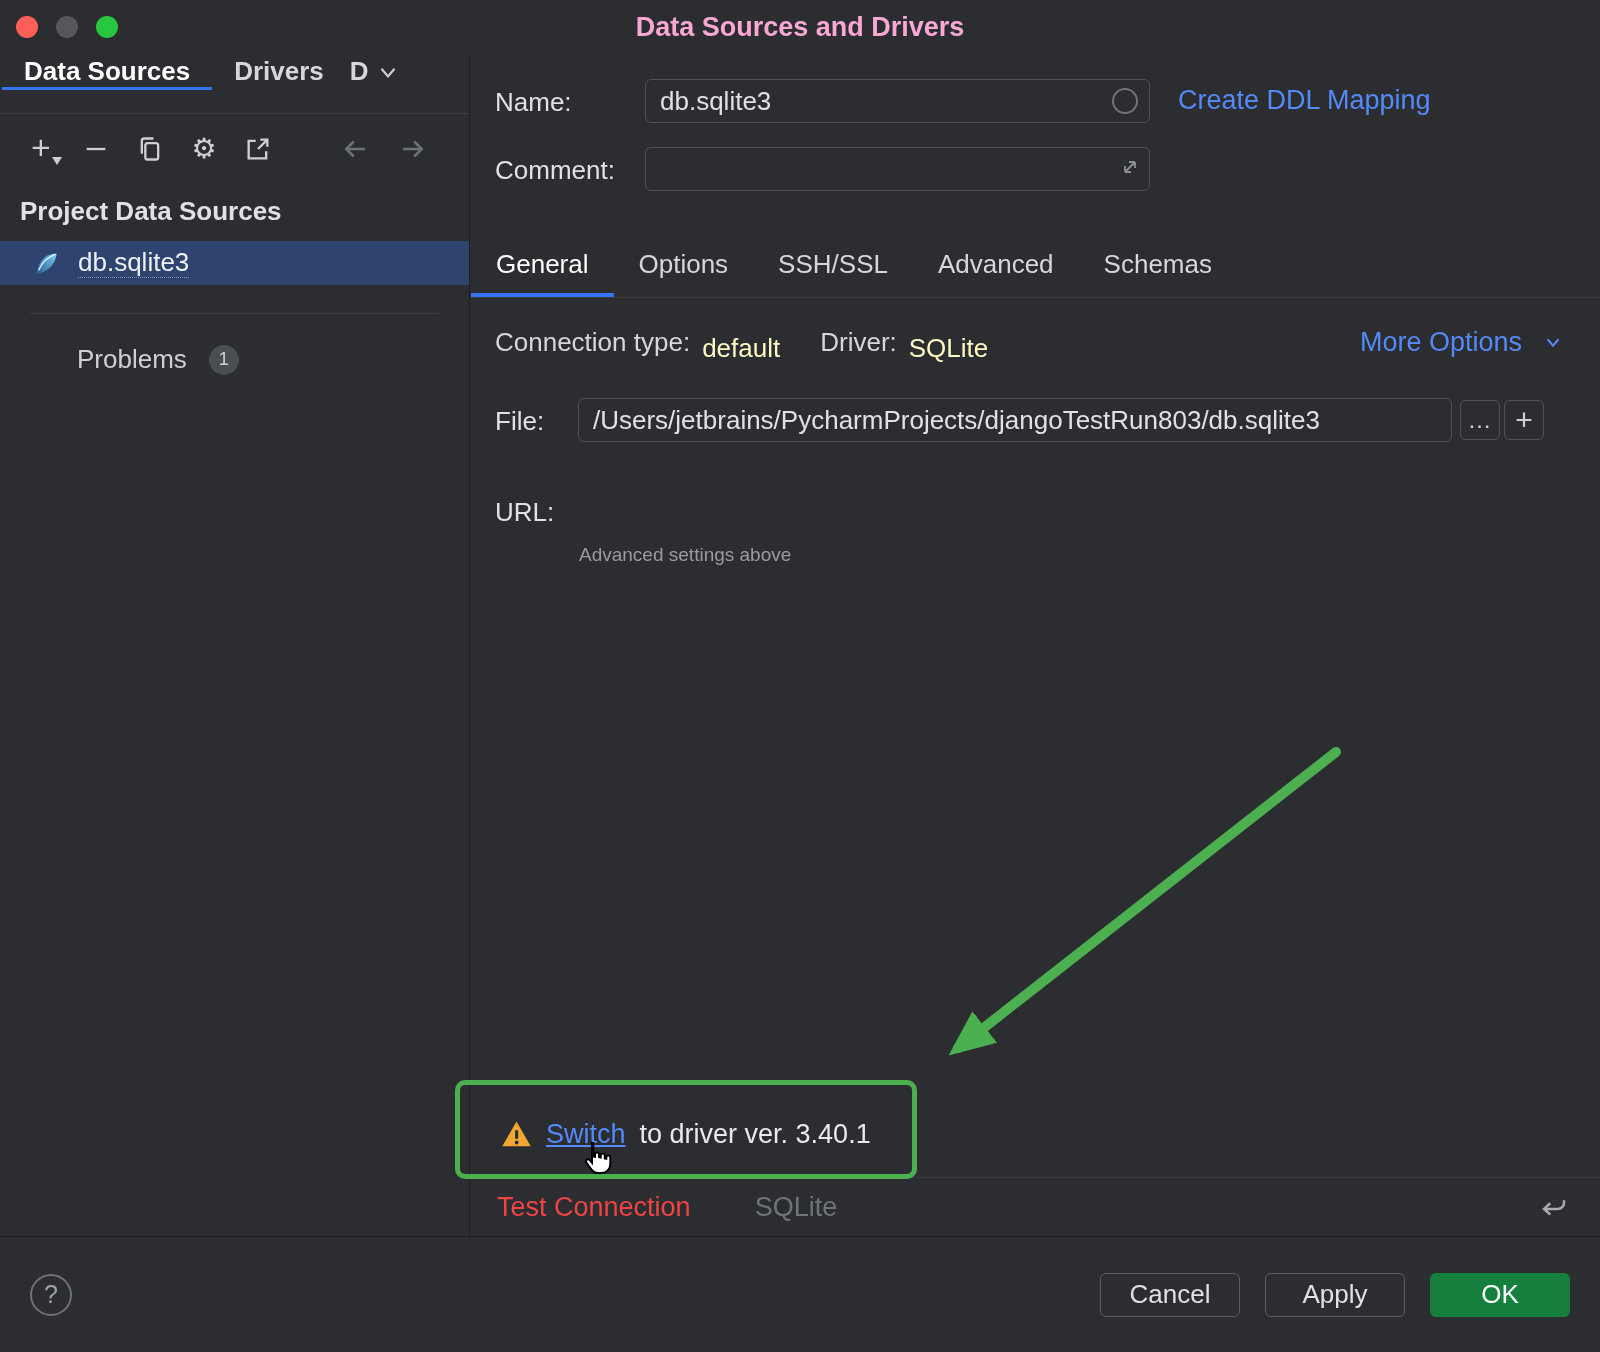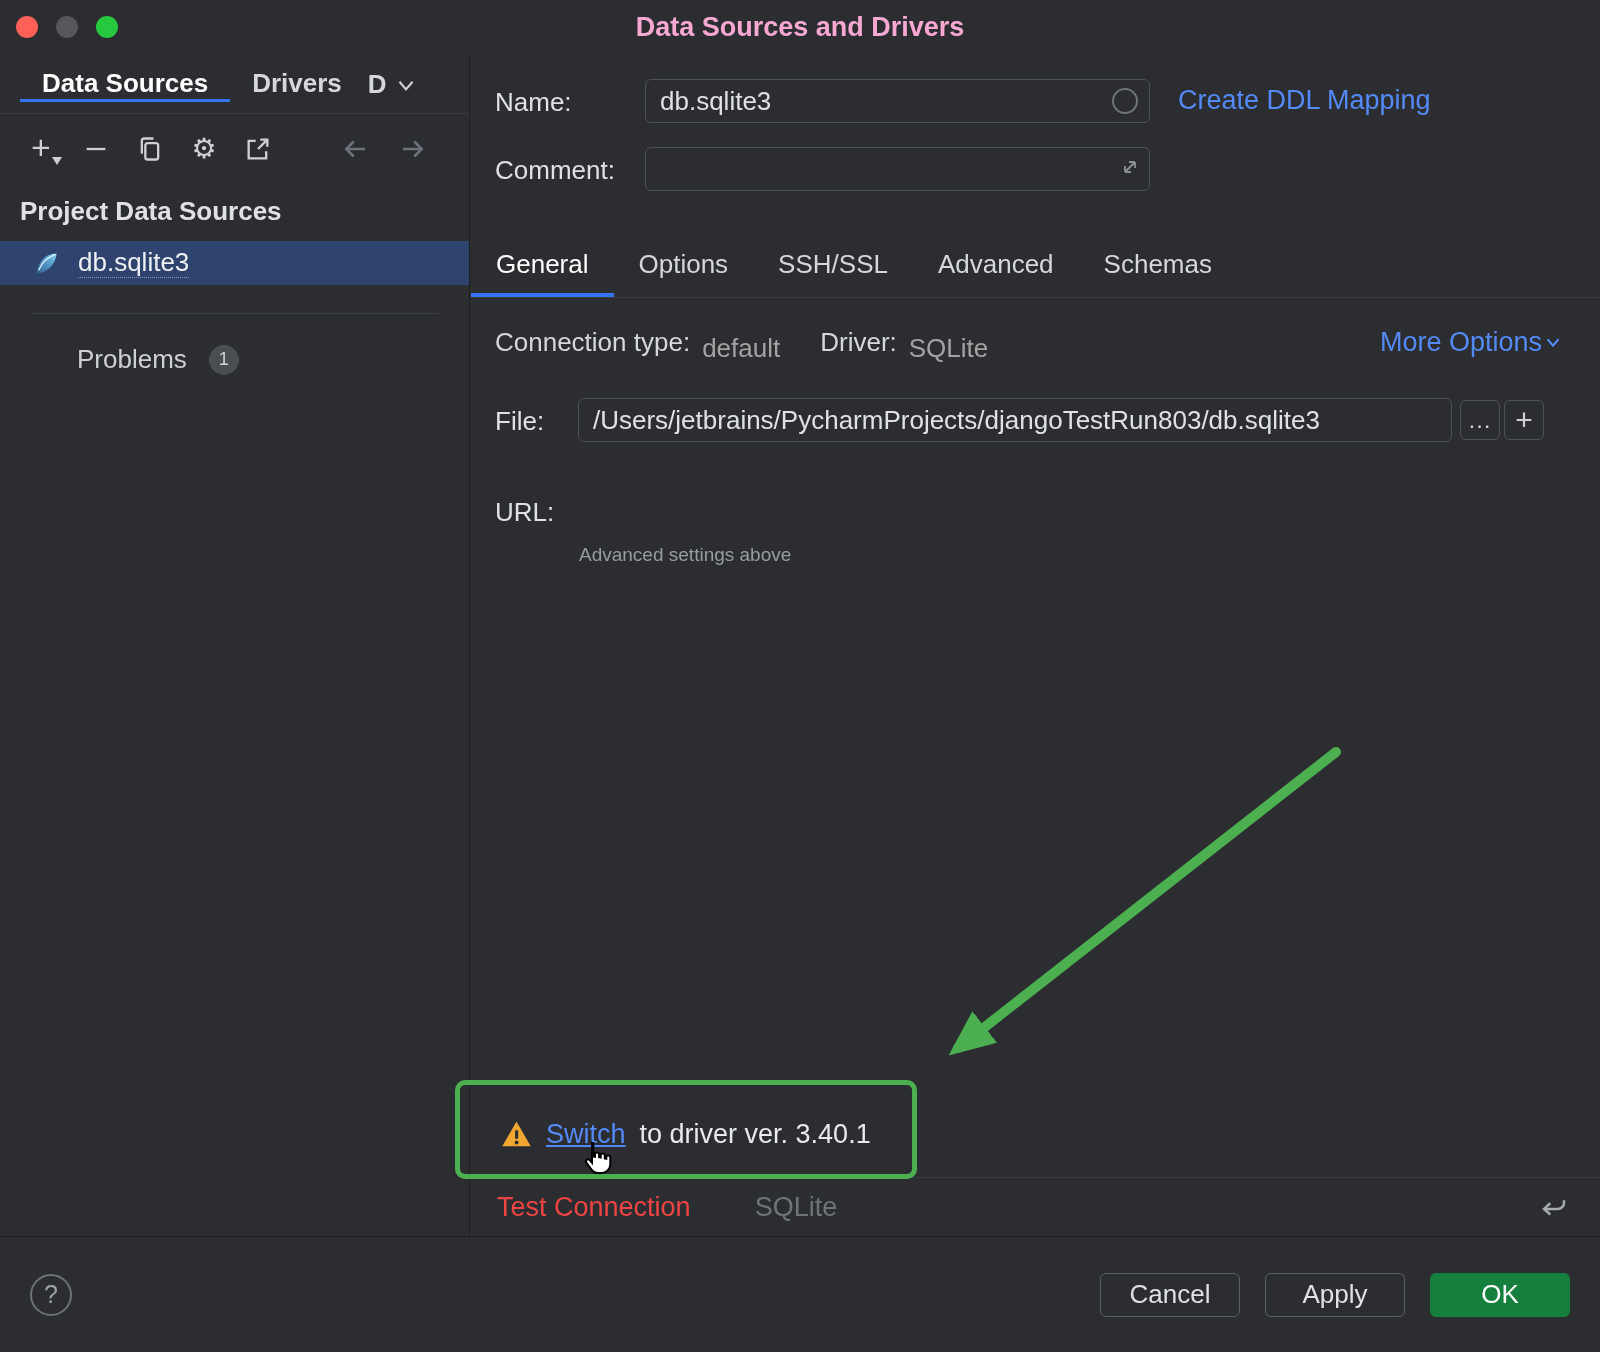--- a/index.html
+++ b/index.html
@@ -19,22 +19,22 @@
   .dot { width:22px; height:22px; border-radius:50%; }
   .dot-close { background:#fe5f57; }
   .dot-min   { background:#55575a; }
   .dot-zoom  { background:#27c83f; }
   .window-title { position:absolute; left:0; right:0; top:12px; text-align:center;
                   font-size:27px; font-weight:bold; color:#f9a8d4; }
 
   
   .sidebar { position:absolute; top:56px; left:0; width:470px; height:1180px;
              border-right:1px solid #1e1f22; }
-  .sidebar-tabs { display:flex; align-items:center; height:58px;
-                  border-bottom:1px solid #393b40; padding-left:20px; overflow:hidden; }
+  .sidebar-tabs { display:flex; align-items:flex-start; height:58px;
+                  border-bottom:1px solid #393b40; padding-left:2px; overflow:hidden; }
   .side-tab { display:flex; align-items:center; gap:10px; padding:0 22px;
               font-size:26px; font-weight:bold; color:#d5d7dd;
               border-bottom:3px solid transparent; white-space:nowrap; }
   .side-tab.active { border-bottom-color:#3574f0; color:#ffffff; }
   .tab-overflow { display:flex; align-items:center; gap:6px; padding:0 4px;
                   font-size:26px; font-weight:bold; color:#d5d7dd; }
 
   .side-toolbar { display:flex; align-items:center; height:62px; padding:0 26px;
                   gap:22px; color:#ced0d6; margin-top:4px; }
   .tool-icon { width:32px; height:32px; display:flex; align-items:center;
@@ -76,24 +76,24 @@
 
   .gen-tabs { position:absolute; top:180px; left:0; right:0; height:62px;
               border-bottom:1px solid #393b40; display:flex; }
   .gen-tab { display:flex; align-items:center; padding:0 25px; font-size:26px;
              color:#d5d7dd; border-bottom:4px solid transparent; cursor:default; }
   .gen-tab.active { border-bottom-color:#3574f0; color:#ffffff; }
 
   .conn-row { position:absolute; top:264px; left:24px; right:36px; height:44px;
               display:flex; align-items:center; font-size:26px; }
   .conn-row .lbl { color:#d5d7dd; }
-  .blue { color:#a3a3a3;margin-top:12px; }
+  .blue { color:#fef9c3;margin-top:12px; }
   .conn-gap-s { margin-left:12px; }
   .conn-gap-l { margin-left:40px; }
-  .more-options { margin-left:auto; display:flex; align-items:center; gap:0;
+  .more-options { margin-left:auto; display:flex; align-items:center; gap:20px;
                   color:#548af7; font-size:27px; cursor:pointer; }
 
   .file-row { position:absolute; top:342px; left:0; right:0; height:44px; }
   .file-row .form-label { position:absolute; left:24px; top:8px; }
   .file-input { position:absolute; left:107px; top:0; width:874px; }
   .sq-btn { position:absolute; top:2px; width:40px; height:40px; border:1px solid #4e5157;
             border-radius:6px; background:transparent; color:#ced0d6; font-size:24px;
             display:flex; align-items:center; justify-content:center; font-family:inherit; }
   .btn-browse { left:989px; letter-spacing:1px; }
   .btn-add { left:1033px; font-size:30px; font-weight:300; }

